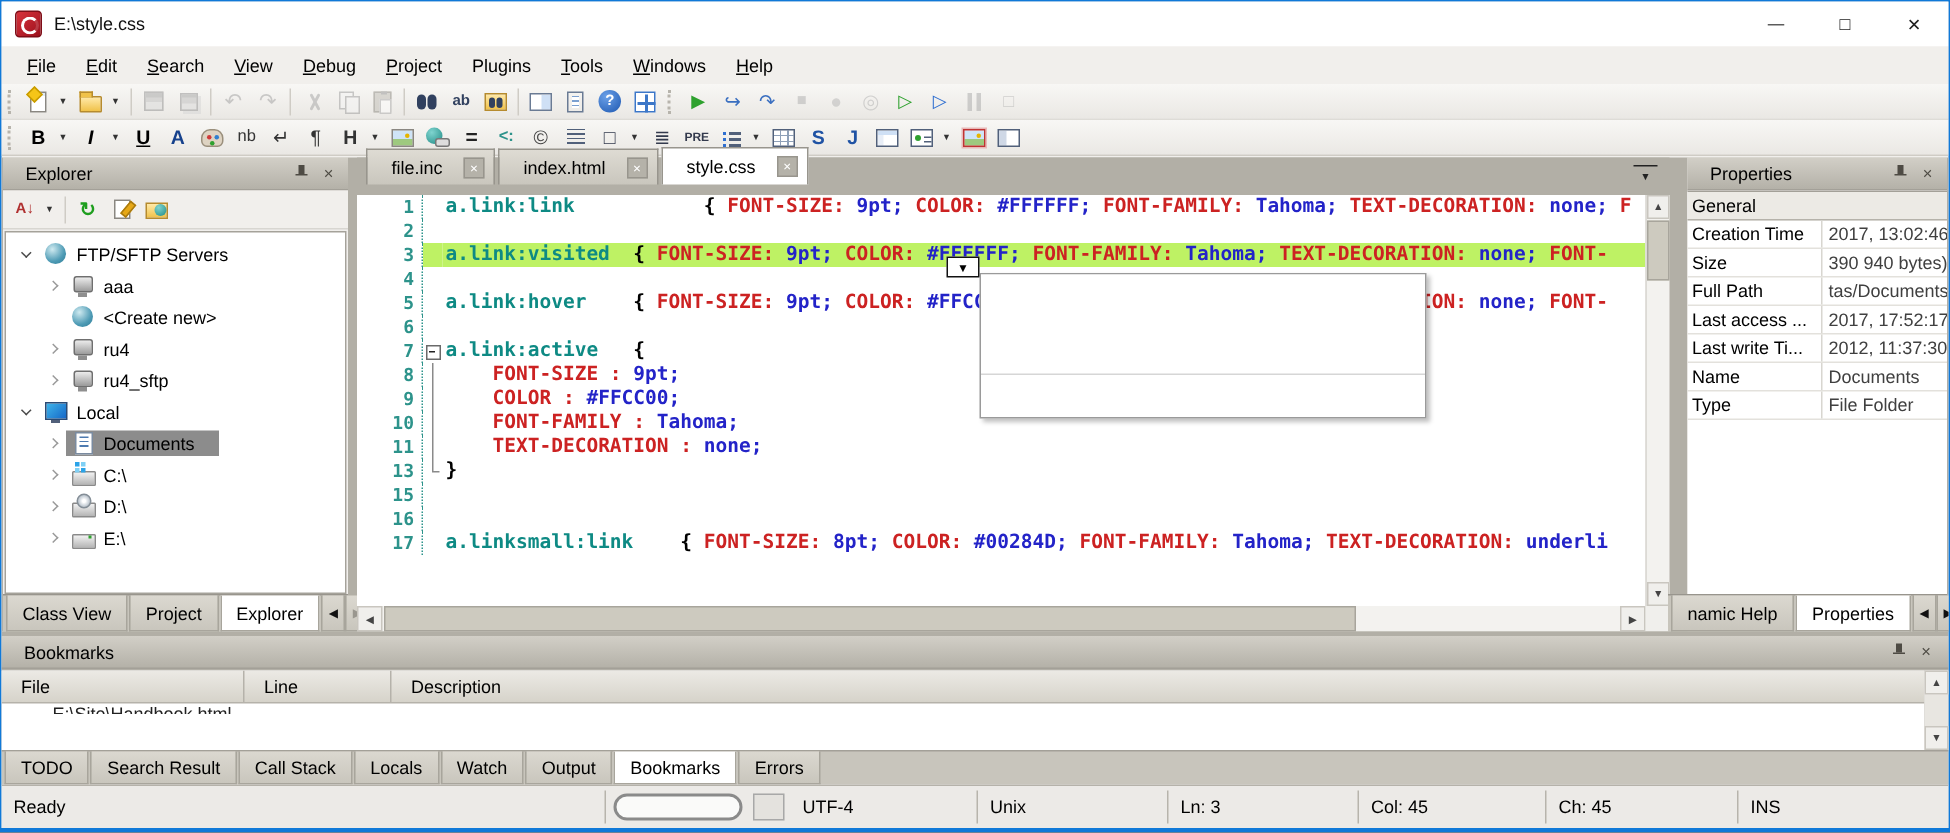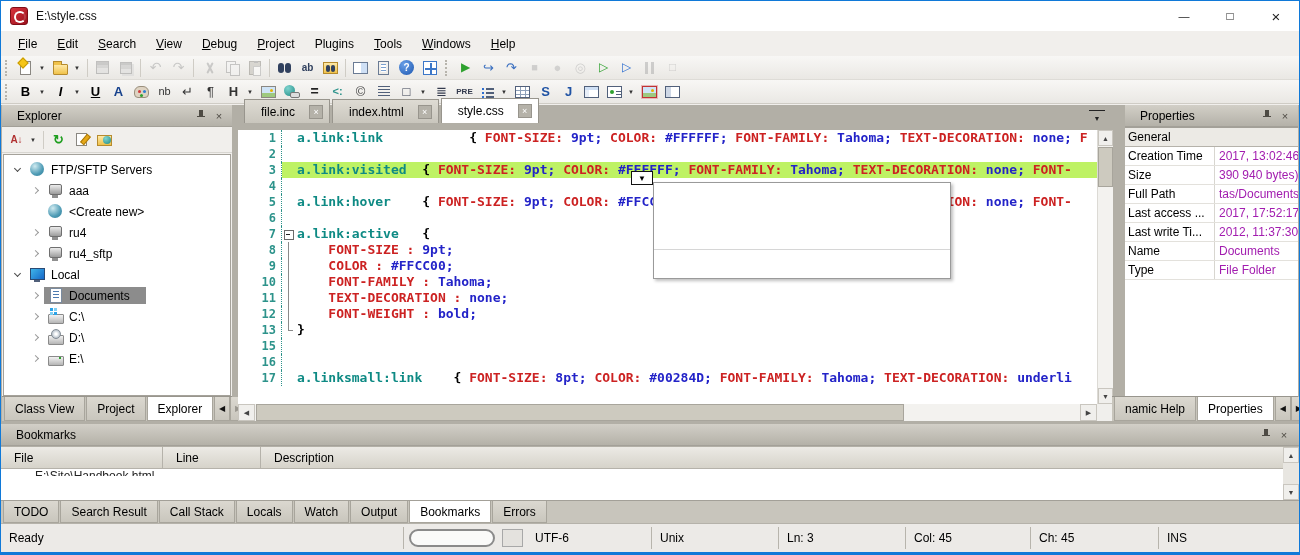--- a/index.html
+++ b/index.html
@@ -160,21 +160,21 @@
   .cpopup{position:absolute;left:652px;top:181px;width:298px;height:97px;background:#fff;border:1px solid #9a9a9a;box-shadow:2px 2px 3px rgba(0,0,0,.25);z-index:29;}
   .cp-swatch{height:67px;border-bottom:1px solid #d6d6d6;}
   .cp-caption{height:29px;background:#c9c9c9;text-align:center;color:#878787;font-size:13px;line-height:14px;padding-top:1px;}
 
   
   .props{left:1124px;width:173px;}
   .prop-grid{position:absolute;top:22px;left:0;right:0;bottom:25px;background:#fff;border-top:1px solid #a3a098;}
   .psection{height:19px;line-height:19px;padding-left:3px;background:#eceae5;border-bottom:1px solid #b5b2aa;}
   .prow{display:flex;height:19px;line-height:19px;border-bottom:1px solid #e3e1dc;}
   .plabel{width:90px;min-width:90px;padding-left:3px;border-right:1px solid #d8d6d0;overflow:hidden;white-space:nowrap;}
-  .pvalue{flex:1;padding-left:4px;color:#a21caf;overflow:hidden;white-space:nowrap;}
+  .pvalue{flex:1;padding-left:4px;color:#404040;overflow:hidden;white-space:nowrap;}
   .props .ptabs{left:-13px;}
 
   
   .bmband{top:420px;height:79px;background:#b2afa6;}
   .bm-head{position:absolute;top:3px;left:0;right:0;height:22px;background:linear-gradient(#d2cfc7,#b4b1a8);display:flex;align-items:center;padding:0 6px 0 15px;border-bottom:1px solid #a3a098;}
   .bm-head .ph-title{flex:1;}
   .bm-body{position:absolute;top:26px;left:0;right:16px;bottom:0;background:#fff;overflow:hidden;}
   .bm-cols{display:flex;height:22px;background:linear-gradient(#eceae5,#d6d3ca);border-bottom:1px solid #b5b2aa;align-items:center;}
   .bm-col{padding-left:13px;border-right:1px solid #b5b2aa;height:100%;display:flex;align-items:center;}
   .bm-c1{width:162px;min-width:162px}.bm-c2{width:98px;min-width:98px}.bm-c3{flex:1;border-right:none}
@@ -552,21 +552,20 @@
           <div class="cl"><span class="ln">2</span><span class="fold"></span><span class="ctext"></span></div>
           <div class="cl hl"><span class="ln">3</span><span class="fold"></span><span class="ctext"><span class="s-sel">a.link:visited</span><span class="s-pln">  { </span><span class="s-prop">FONT-SIZE:</span><span class="s-val"> 9pt;</span><span class="s-pln"> </span><span class="s-prop">COLOR:</span><span class="s-val"> #FFFFFF;</span><span class="s-pln"> </span><span class="s-prop">FONT-FAMILY:</span><span class="s-val"> Tahoma;</span><span class="s-pln"> </span><span class="s-prop">TEXT-DECORATION:</span><span class="s-val"> none;</span><span class="s-pln"> </span><span class="s-prop">FONT-</span></span></div>
           <div class="cl"><span class="ln">4</span><span class="fold"></span><span class="ctext"></span></div>
           <div class="cl"><span class="ln">5</span><span class="fold"></span><span class="ctext"><span class="s-sel">a.link:hover</span><span class="s-pln">    { </span><span class="s-prop">FONT-SIZE:</span><span class="s-val"> 9pt;</span><span class="s-pln"> </span><span class="s-prop">COLOR:</span><span class="s-val"> #FFCC00;</span><span class="s-pln"> </span><span class="s-prop">FONT-FAMILY:</span><span class="s-val"> Tahoma;</span><span class="s-pln"> </span><span class="s-prop">TEXT-DECORATION:</span><span class="s-val"> none;</span><span class="s-pln"> </span><span class="s-prop">FONT-</span></span></div>
           <div class="cl"><span class="ln">6</span><span class="fold"></span><span class="ctext"></span></div>
           <div class="cl"><span class="ln">7</span><span class="fold open"></span><span class="ctext"><span class="s-sel">a.link:active</span><span class="s-pln">   {</span></span></div>
           <div class="cl"><span class="ln">8</span><span class="fold line"></span><span class="ctext"><span class="s-pln">    </span><span class="s-prop">FONT-SIZE :</span><span class="s-val"> 9pt;</span></span></div>
           <div class="cl"><span class="ln">9</span><span class="fold line"></span><span class="ctext"><span class="s-pln">    </span><span class="s-prop">COLOR :</span><span class="s-val"> #FFCC00;</span></span></div>
           <div class="cl"><span class="ln">10</span><span class="fold line"></span><span class="ctext"><span class="s-pln">    </span><span class="s-prop">FONT-FAMILY :</span><span class="s-val"> Tahoma;</span></span></div>
           <div class="cl"><span class="ln">11</span><span class="fold line"></span><span class="ctext"><span class="s-pln">    </span><span class="s-prop">TEXT-DECORATION :</span><span class="s-val"> none;</span></span></div>
-          <div class="cl"><span class="ln">12</span><span class="fold line"></span><span class="ctext"><span class="s-pln">    </span><span class="s-prop">FONT-WEIGHT :</span><span class="s-val"> bold;</span></span></div>
           <div class="cl"><span class="ln">13</span><span class="fold end"></span><span class="ctext"><span class="s-pln">}</span></span></div>
           <div class="cl"><span class="ln">15</span><span class="fold"></span><span class="ctext"></span></div>
           <div class="cl"><span class="ln">16</span><span class="fold"></span><span class="ctext"></span></div>
           <div class="cl"><span class="ln">17</span><span class="fold"></span><span class="ctext"><span class="s-sel">a.linksmall:link</span><span class="s-pln">    { </span><span class="s-prop">FONT-SIZE:</span><span class="s-val"> 8pt;</span><span class="s-pln"> </span><span class="s-prop">COLOR:</span><span class="s-val"> #00284D;</span><span class="s-pln"> </span><span class="s-prop">FONT-FAMILY:</span><span class="s-val"> Tahoma;</span><span class="s-pln"> </span><span class="s-prop">TEXT-DECORATION:</span><span class="s-val"> underli</span></span></div>
         </div>
       <div class="vscroll">
         <div class="sb-btn">▲</div>
         <div class="sb-vthumb"></div>
         <div class="sb-btn" style="position:absolute;left:0;right:0;bottom:0;">▼</div>
       </div>
@@ -668,21 +667,21 @@
       <span class="ptab active">Bookmarks</span>
       <span class="ptab">Errors</span>
     </div>
 
   <div class="band status">
     <div class="st-cell st-ready">Ready</div>
     <div class="st-sep"></div>
     <div class="st-cell st-enc">
       <span class="sprog"></span>
       <span class="sbox"></span>
-      <span class="st-text">UTF-6</span>
+      <span class="st-text">UTF-4</span>
     </div>
     <div class="st-sep"></div>
     <div class="st-cell st-eol">Unix</div>
     <div class="st-sep"></div>
     <div class="st-cell st-ln">Ln: 3</div>
     <div class="st-sep"></div>
     <div class="st-cell st-col">Col: 45</div>
     <div class="st-sep"></div>
     <div class="st-cell st-ch">Ch: 45</div>
     <div class="st-sep"></div>

